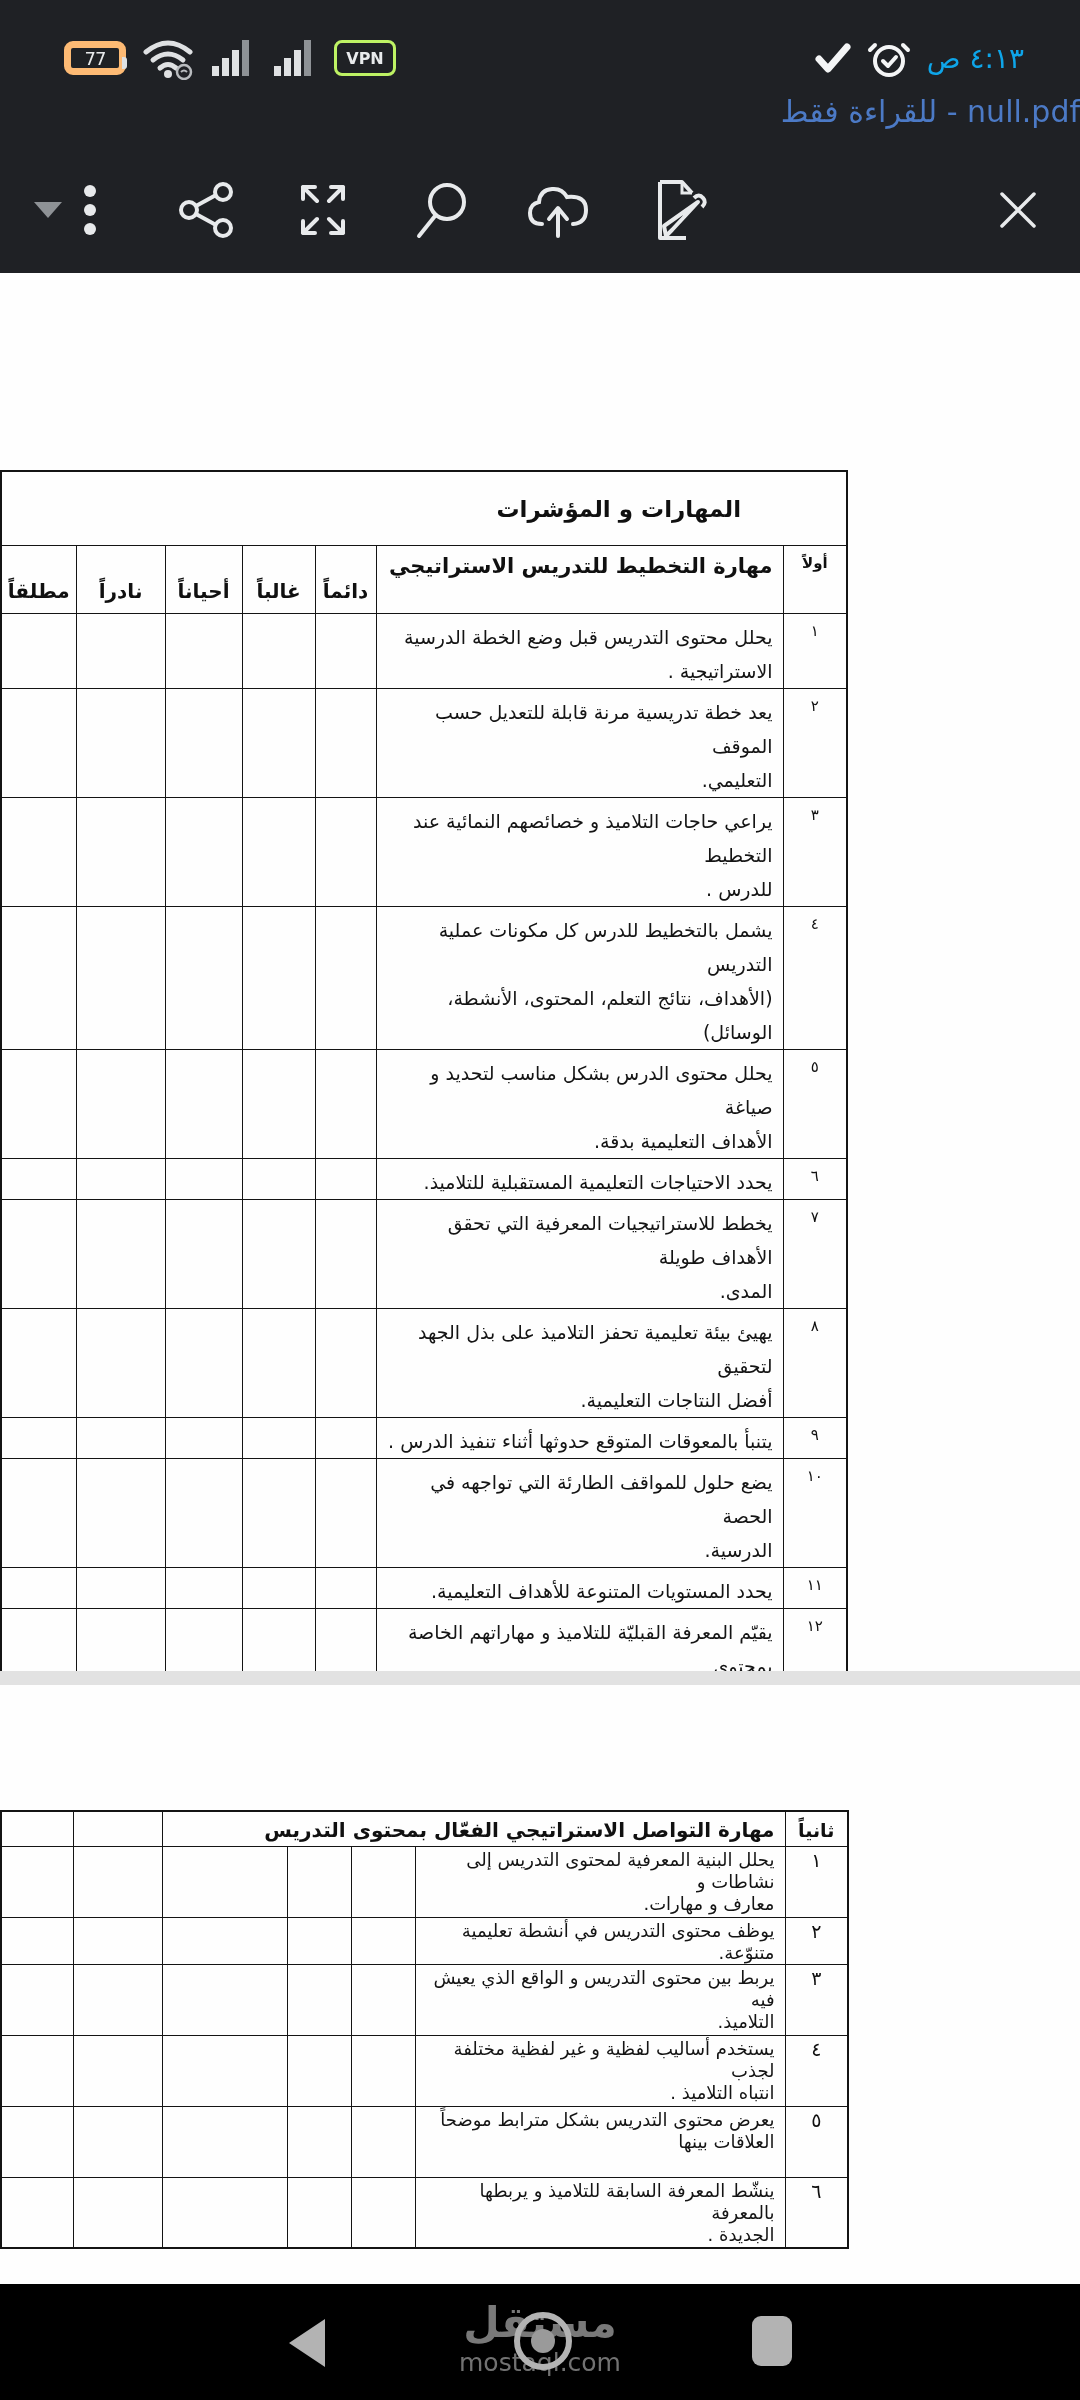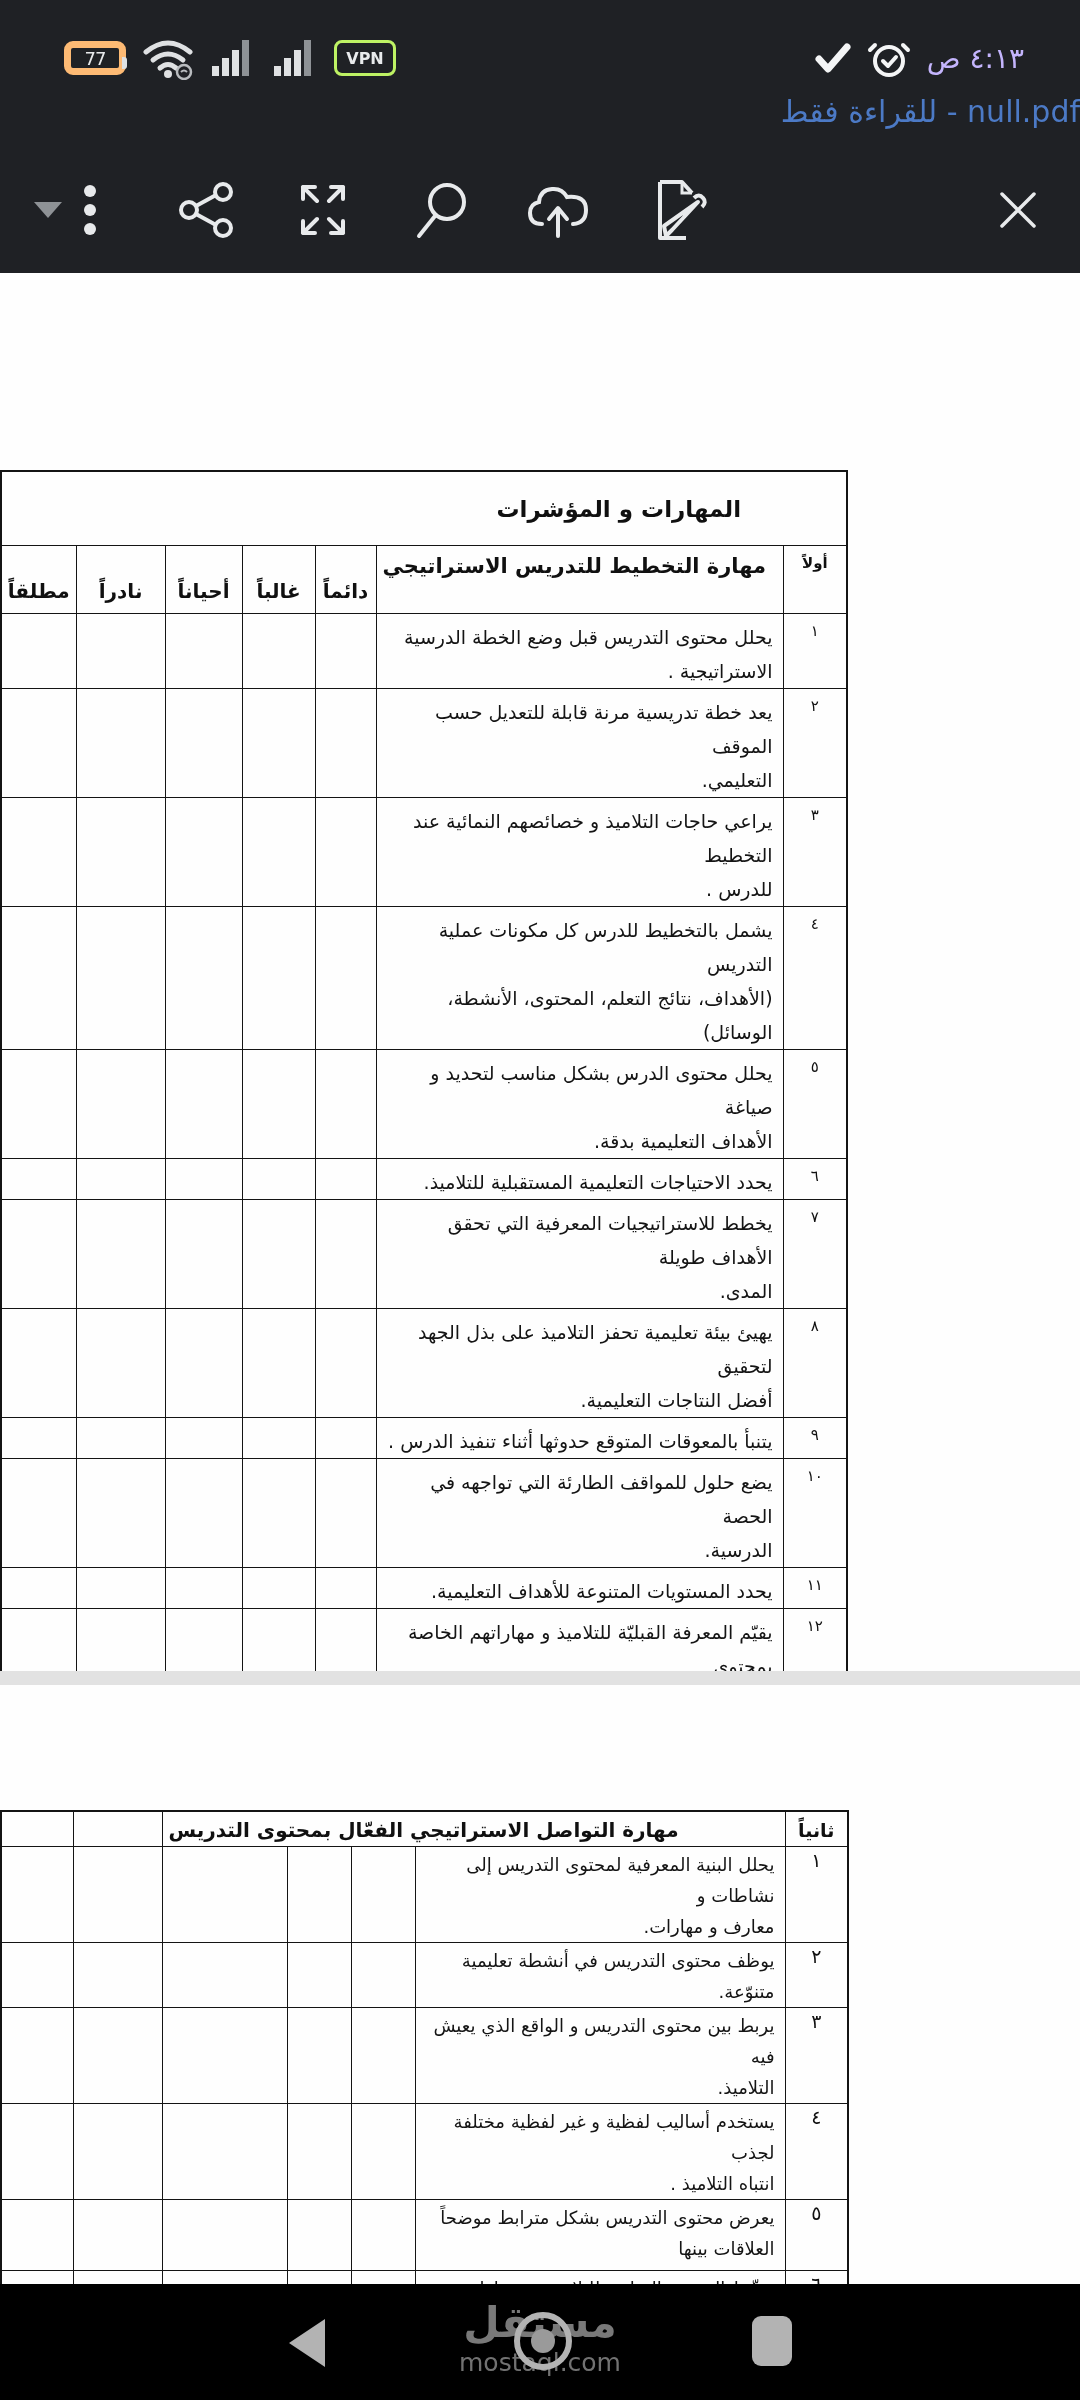--- a/index.html
+++ b/index.html
@@ -10,21 +10,21 @@
   
   .topbar { position:absolute; top:0; left:0; width:1080px; height:273px; background:#1f2125; }
   .status-row { position:absolute; top:36px; left:0; width:1080px; height:48px; }
   .st-left { position:absolute; left:64px; top:0; display:flex; align-items:center; gap:16px; height:44px; }
   .st-right { position:absolute; right:56px; top:0; display:flex; align-items:center; gap:16px; height:44px; }
   .battery { position:relative; width:62px; height:34px; border:7px solid #fdba74; border-radius:9px; display:flex; align-items:center; justify-content:center; }
   .battery:after { content:""; position:absolute; right:-8px; top:9px; width:5px; height:12px; background:#dfe1e3; border-radius:0 3px 3px 0; }
   .battery-num { font-size:18px; color:#e8eaec; letter-spacing:-1px; }
   .vpn-badge { width:62px; height:36px; border:3px solid #bef264; border-radius:8px; display:flex; align-items:center; justify-content:center; }
   .vpn-label { font-size:16px; font-weight:700; color:#e8eaec; }
-  .time-text { font-size:28px; color:#c4b5fd; direction:rtl; }
+  .time-text { font-size:28px; color:#0ea5e9; direction:rtl; }
 
   
   .doc-title { position:absolute; top:94px; left:0; width:1080px; direction:rtl;
                font-size:30px; color:#4c7ac6; }
 
   
   .toolbar { position:absolute; top:178px; left:0; width:1080px; height:72px; }
   .tb-btn { position:absolute; top:0; width:64px; height:64px; display:flex; align-items:center; justify-content:center; }
   .caret-down { width:0; height:0; border-left:14px solid transparent; border-right:14px solid transparent; border-top:16px solid #8e9296; }
 
@@ -35,24 +35,24 @@
   .page-gap { height:14px; background:#e2e2e2; }
   .page2 { height:599px; }
 
   table.sheet { border-collapse:collapse; table-layout:fixed; direction:rtl; background:#fefefe; border:2px solid #141414; }
   table.sheet td { border:1px solid #141414; vertical-align:top; overflow:hidden; }
   .t1 { margin:197px 118px 0 0; width:846px; }
   .t2 { margin:125px 117px 0 0; width:847px; }
 
   .cell-title { font-weight:700; font-size:23px; color:#101010; text-align:right; padding:24px 105px 0 0; height:74px; }
   .cell-num { text-align:center; font-size:15px; color:#101010; padding-top:8px; }
-  .cell-skill { font-weight:700; font-size:21px; color:#101010; text-align:left; padding:8px 10px 0 6px; }
+  .cell-skill { font-weight:700; font-size:21px; color:#101010; text-align:right; padding:8px 10px 0 6px; }
   .cell-rating { font-weight:700; font-size:20px; color:#101010; text-align:center; vertical-align:bottom !important; padding-bottom:10px; }
   .cell-text { font-size:19px; color:#141414; text-align:right; padding:6px 10px 0 6px; line-height:34px; white-space:pre-line; }
-  .t2 .cell-text { font-size:18px; line-height:31px; padding-top:2px; }
+  .t2 .cell-text { font-size:18px; line-height:22px; padding-top:2px; }
   .t2 .cell-skill { font-size:20px; padding-top:2px; }
   .t2 .cell-num { font-size:19px; padding-top:2px; }
   .t2-head td { vertical-align:middle !important; }
 
   
   .navbar { position:absolute; left:0; top:2284px; width:1080px; height:116px; background:#000; }
   .wm { position:absolute; left:0; width:1080px; text-align:center; color:#8f8f8f; }
   .wm-name { top:14px; font-size:42px; font-weight:700; direction:rtl; opacity:.85; }
   .wm-domain { top:64px; font-size:25px; opacity:.8; }
   .nav-back { position:absolute; left:289px; top:35px; width:0; height:0;

